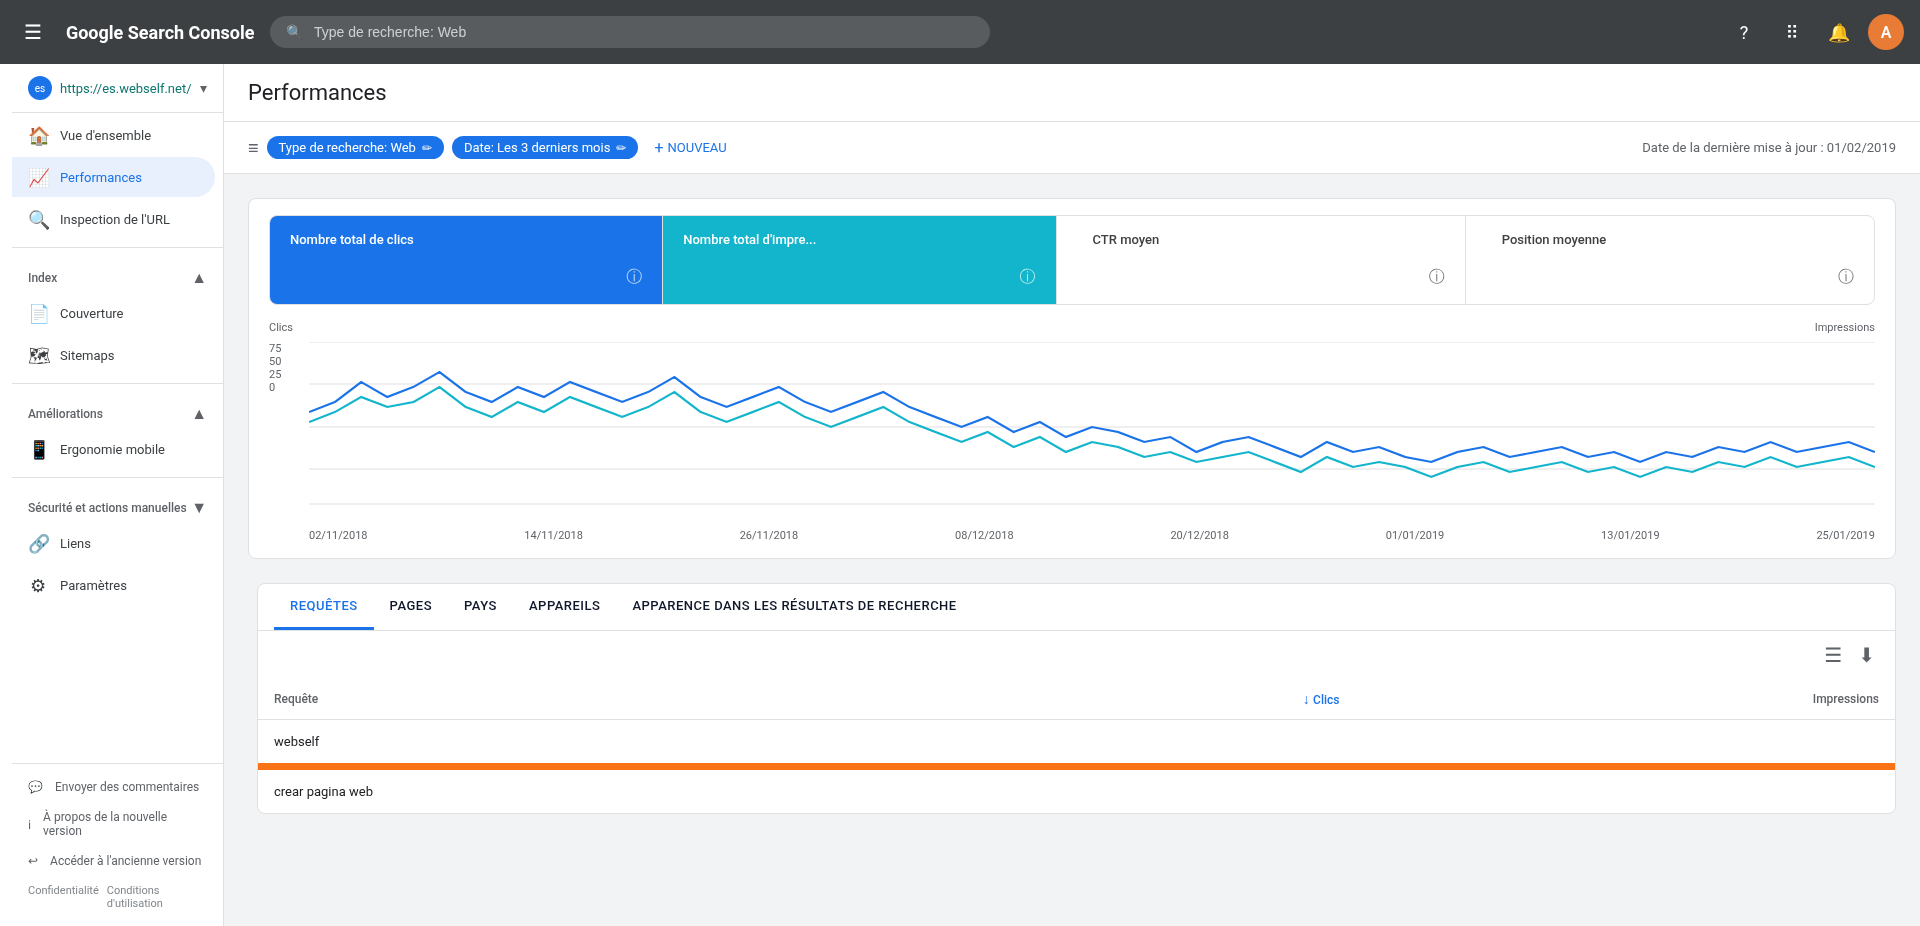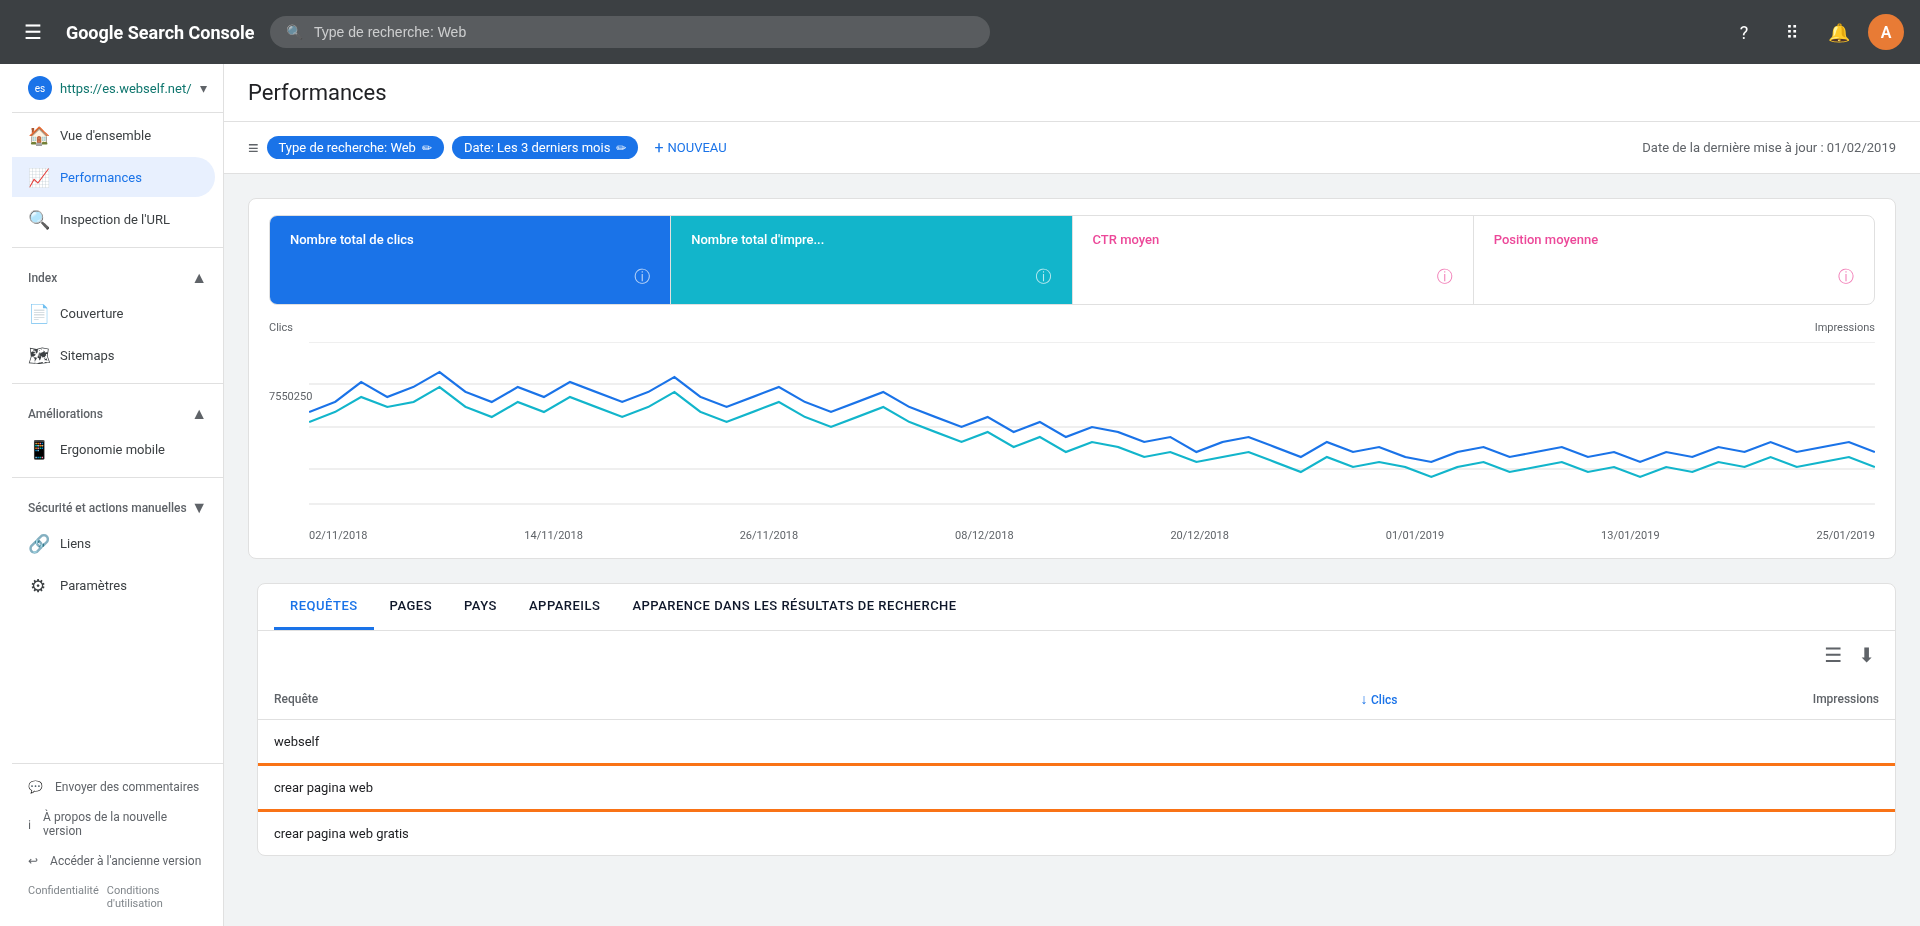--- a/index.html
+++ b/index.html
@@ -132,36 +132,36 @@
       border-right: 1px solid #e0e0e0; min-height: 80px;
       display: flex; flex-direction: column; gap: 20px;
     }
     .metric-card:last-child { border-right: none; }
     .metric-card.active-blue { background: #1a73e8; color: #fff; }
     .metric-card.active-teal { background: #12b5cb; color: #fff; }
     .metric-card-title { font-size: 13px; font-weight: 500; }
     .metric-card-help {
       margin-top: auto; font-size: 16px; opacity: 0.7; align-self: flex-end;
     }
-    .metric-card.inactive { color: #ec4899; }
+    .metric-card.inactive { color: #404040; margin-left: 16px; }
 
     
     .chart-container {
       background: #fff; border: 1px solid #e0e0e0; border-radius: 8px;
       margin-bottom: 24px; padding: 16px 20px;
     }
     .chart-labels-top {
       display: flex; justify-content: space-between;
       font-size: 11px; color: #5f6368; margin-bottom: 8px;
     }
     .chart-wrap { position: relative; height: 200px; }
     .chart-y-labels {
       position: absolute; left: 0; top: 0; bottom: 30px;
-      display: flex; justify-content: flex-end;
-      font-size: 11px; color: #5f6368; margin-top: 48px;
+      display: flex; flex-direction: column; justify-content: flex-start;
+      font-size: 11px; color: #5f6368;
     }
     .chart-x-labels {
       position: absolute; bottom: 0; left: 40px; right: 0;
       display: flex; justify-content: space-between;
       font-size: 11px; color: #5f6368;
     }
     .chart-svg-wrap {
       position: absolute; left: 40px; right: 0; top: 0; bottom: 30px;
     }
     .chart-svg-wrap svg { width: 100%; height: 100%; }
@@ -187,21 +187,21 @@
 
     table { width: 100%; border-collapse: collapse; }
     th {
       text-align: left; padding: 12px 16px;
       font-size: 12px; font-weight: 500; color: #5f6368;
       border-bottom: 1px solid #e0e0e0;
     }
     th.sort-active { color: #1a73e8; }
     td {
       padding: 14px 16px; font-size: 13px; color: #202124;
-      border-bottom: 3px solid #f97316;
+      border-bottom: 7px solid #f97316;
     }
     tr:last-child td { border-bottom: none; }
     .sort-arrow { font-size: 14px; }
   </style>
 </head>
 <body>
 
 <nav class="topnav">
   <span class="topnav-menu-icon">☰</span>
   <span class="topnav-logo">Google Search Console</span>
@@ -435,24 +435,19 @@
             <tr class="table-row">
               <td>webself</td>
               <td style="text-align:right"></td>
               <td style="text-align:right"></td>
             </tr>
             <tr class="table-row">
               <td>crear pagina web</td>
               <td style="text-align:right"></td>
               <td style="text-align:right"></td>
             </tr>
-            <tr class="table-row">
-              <td>crear pagina web gratis</td>
-              <td style="text-align:right"></td>
-              <td style="text-align:right"></td>
-            </tr>
           </tbody>
         </table>
       </div>
 
     </div>
   </main>
 </div>
 
 </body></html>

